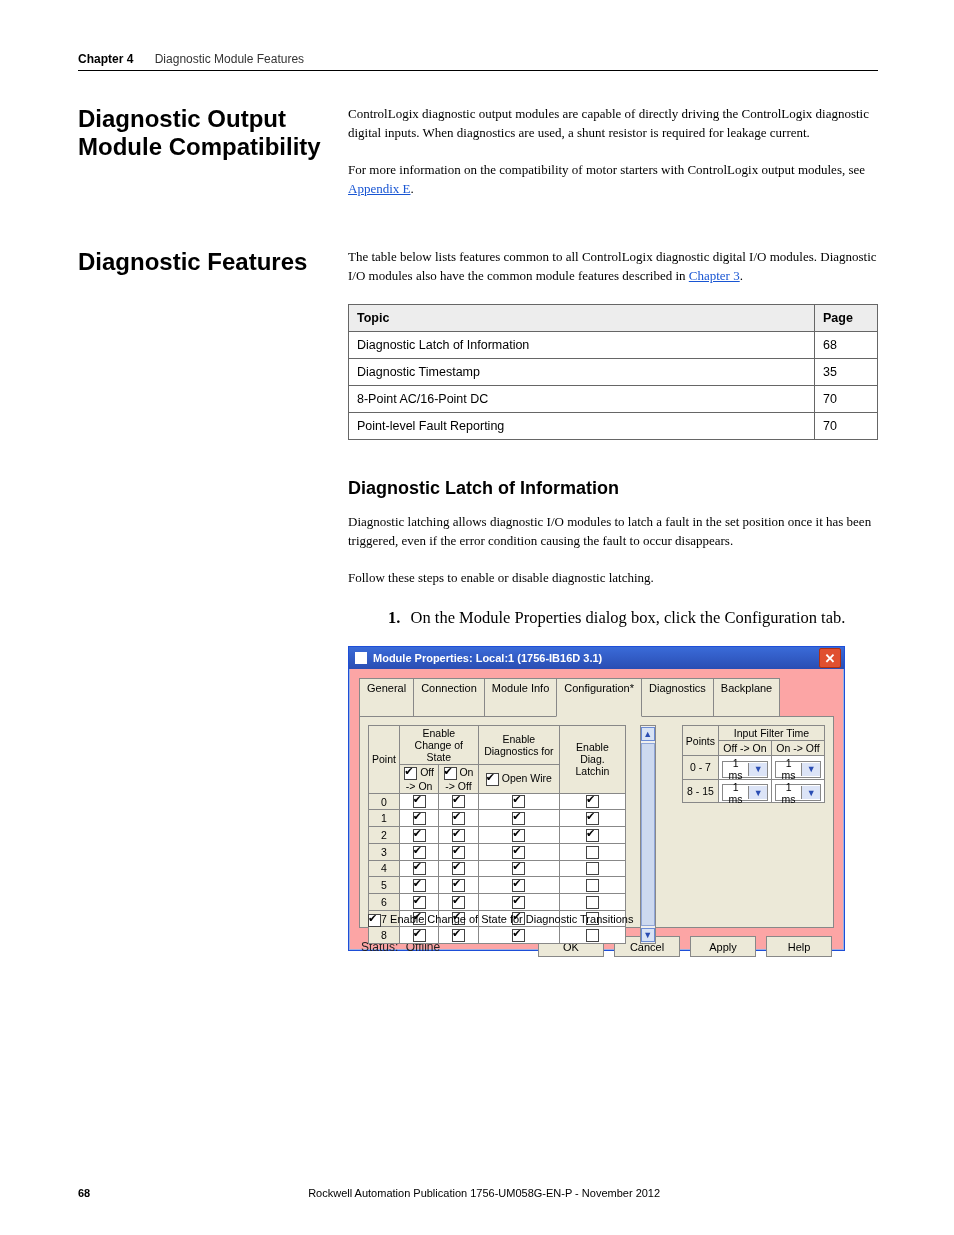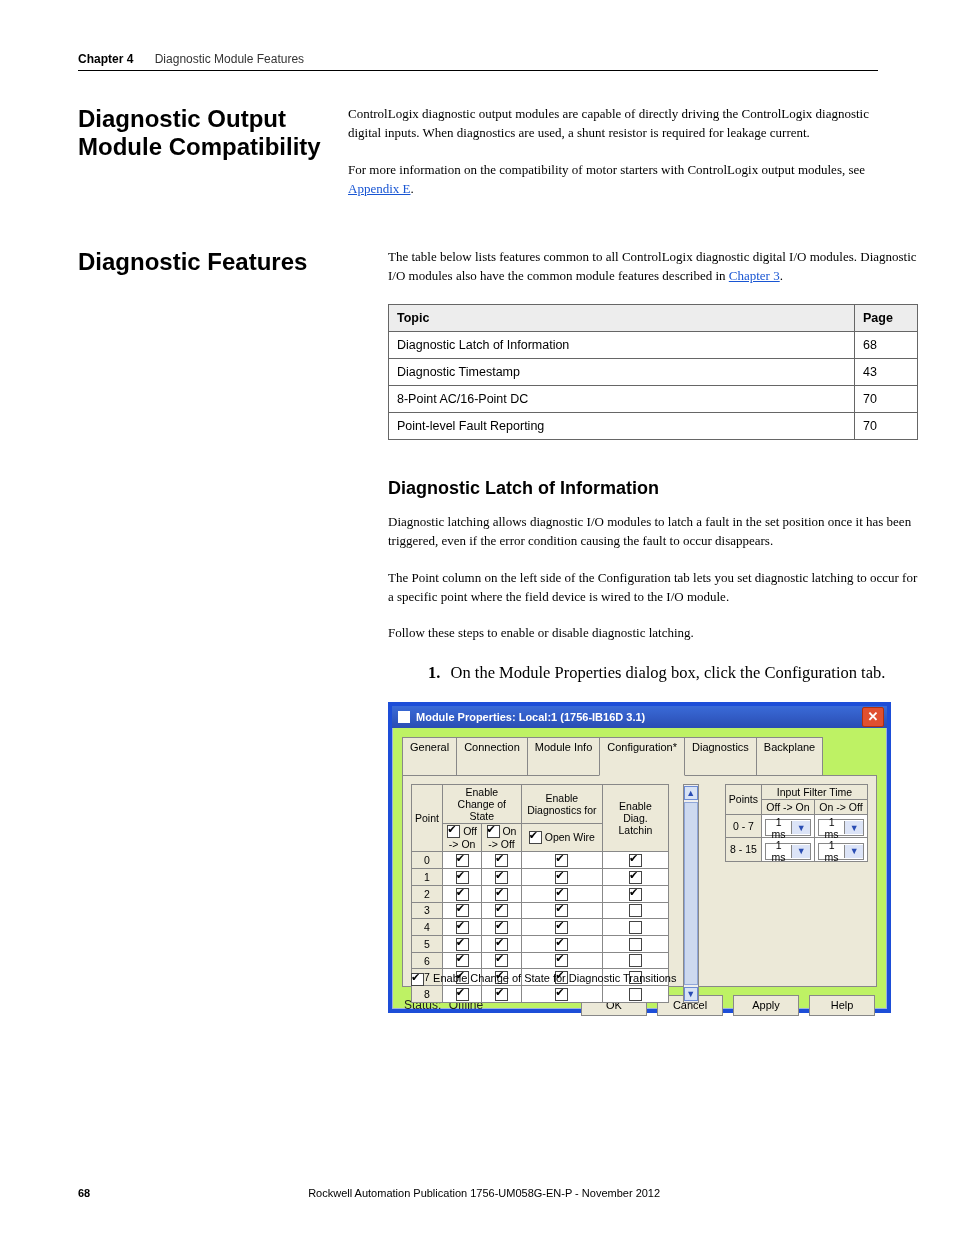--- a/index.html
+++ b/index.html
@@ -17,21 +17,21 @@
   .h2 { font-family:Arial, Helvetica, sans-serif; font-weight:bold; font-size:18px; margin:38px 0 14px 0; }
   a.link { color:#1855d3; text-decoration:underline; }
   table.topics { border-collapse:collapse; width:530px; font-family:Arial, Helvetica, sans-serif; font-size:12.5px;padding-left:40px; }
   table.topics th { background:#ededed; text-align:left; font-weight:bold; padding:6px 8px; border:1px solid #666; }
   table.topics td { padding:6px 8px; border:1px solid #666; }
   table.topics th:last-child, table.topics td:last-child { width:46px; }
   .steptext { margin-left:40px; font-size:16.5px; line-height:1.45; }
   .stepnum { font-weight:bold; margin-right:6px; }
 
   
-  .dlg { margin:14px 0 0 0; width:495px; height:303px; border:4px solid #1d4ed8; font-family:Tahoma, Arial, sans-serif; font-size:11px; background:#bef264; position:relative; box-shadow:0 0 0 1px #9db0e0 inset; }
+  .dlg { margin:14px 0 0 0; width:495px; height:303px; border:1px solid #1d4ed8; font-family:Tahoma, Arial, sans-serif; font-size:11px; background:#fca5a5; position:relative; box-shadow:0 0 0 1px #9db0e0 inset; }
   .dlg .titlebar { height:22px; background:linear-gradient(#3a6bd8,#2a4db3); color:#fff; display:flex; align-items:center; padding:0 3px 0 6px; font-weight:bold; }
   .dlg .titlebar .ticon { width:12px; height:12px; background:#fff; margin-right:6px; }
   .dlg .titlebar .closebox { margin-left:auto; width:20px; height:18px; background:#e05030; border:1px solid #b03010; color:#fff; display:flex; align-items:center; justify-content:center; font-weight:bold; font-size:13px; line-height:1; border-radius:2px; }
   .dlg .tabs { display:flex; padding:8px 10px 0 10px; gap:0; }
   .dlg .tabs .tab { border:1px solid #888; border-bottom:none; background:#ece9d8; padding:3px 7px 22px 7px; font-size:11px; position:relative; top:1px; margin-right:-1px; }
   .dlg .tabs .tab.active { background:#ece9d8; border-bottom:1px solid #ece9d8; z-index:2; }
   .dlg .panel { margin:0 10px 8px 10px; border:1px solid #888; height:194px; position:relative; background:#ece9d8; padding:8px; }
 
   .cfg { display:flex; gap:14px; }
   .gridwrap { border:0; }
@@ -77,21 +77,21 @@
       <div class="h1">Diagnostic Output Module Compatibility</div>
     </div>
     <div class="rcol">
       <p class="p">ControlLogix diagnostic output modules are capable of directly driving the ControlLogix diagnostic digital inputs. When diagnostics are used, a shunt resistor is required for leakage current.</p>
       <p class="p">
         <span>For more information on the compatibility of motor starters with ControlLogix output modules, see </span><a href="#" class="link">Appendix E</a><span>.</span>
       </p>
     </div>
   </div>
 
-  <div class="row" style="margin-top:32px;gap:40px;">
+  <div class="row" style="margin-top:32px;">
     <div class="lcol">
       <div class="h1">Diagnostic Features</div>
     </div>
     <div class="rcol">
       <p class="p">
         <span>The table below lists features common to all ControlLogix diagnostic digital I/O modules.  Diagnostic I/O modules also have the common module features described in </span><a href="#" class="link">Chapter 3</a><span>.</span>
       </p>
 
       <table class="topics">
         <thead>
@@ -100,36 +100,35 @@
           <th>Page</th>
         </tr>
           </thead>
         <tbody id="topics-body">
             <tr>
               <td>Diagnostic Latch of Information</td>
               <td>68</td>
             </tr>
             <tr>
               <td>Diagnostic Timestamp</td>
-              <td>43</td>
+              <td>35</td>
             </tr>
             <tr>
               <td>8-Point AC/16-Point DC</td>
               <td>70</td>
             </tr>
             <tr>
               <td>Point-level Fault Reporting</td>
               <td>70</td>
             </tr>
           </tbody>
       </table>
 
       <div class="h2">Diagnostic Latch of Information</div>
       <p class="p">Diagnostic latching allows diagnostic I/O modules to latch a fault in the set position once it has been triggered, even if the error condition causing the fault to occur disappears.</p>
-      <p class="p">The Point column on the left side of the Configuration tab lets you set diagnostic latching to occur for a specific point where the field device is wired to the I/O module.</p>
       <p class="p">Follow these steps to enable or disable diagnostic latching.</p>
 
       <p class="steptext">
         <span class="stepnum">1.</span>
         <span>On the Module Properties dialog box, click the Configuration tab.</span>
       </p>
 
       <div class="dlg">
         <div class="titlebar">
           <span class="ticon"></span>

